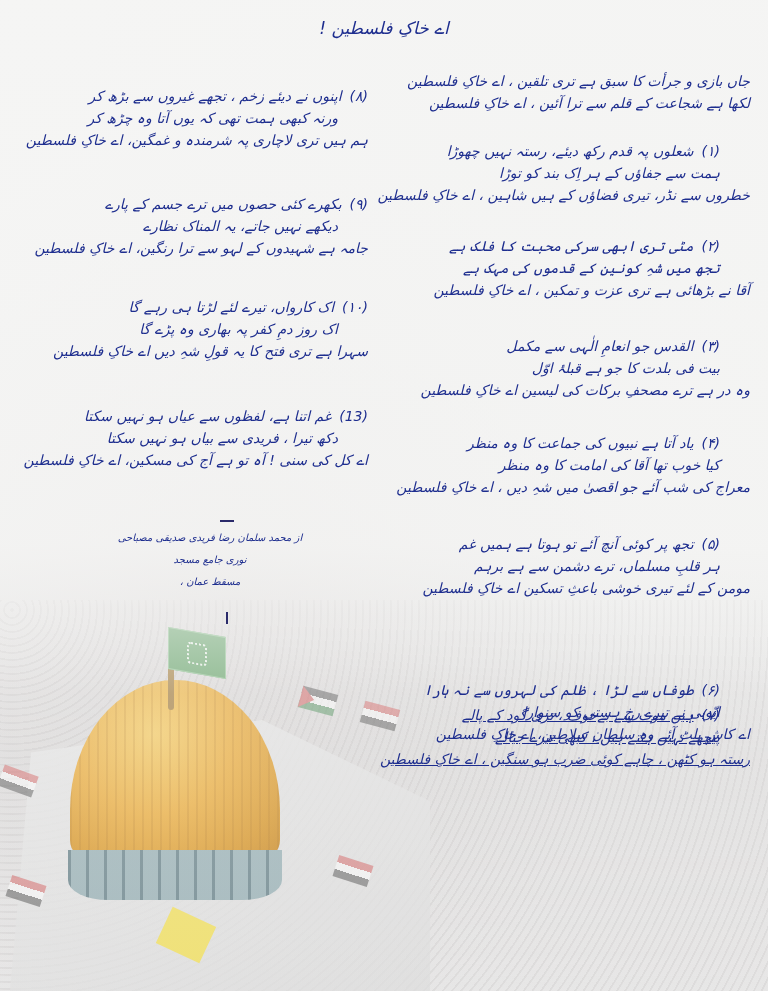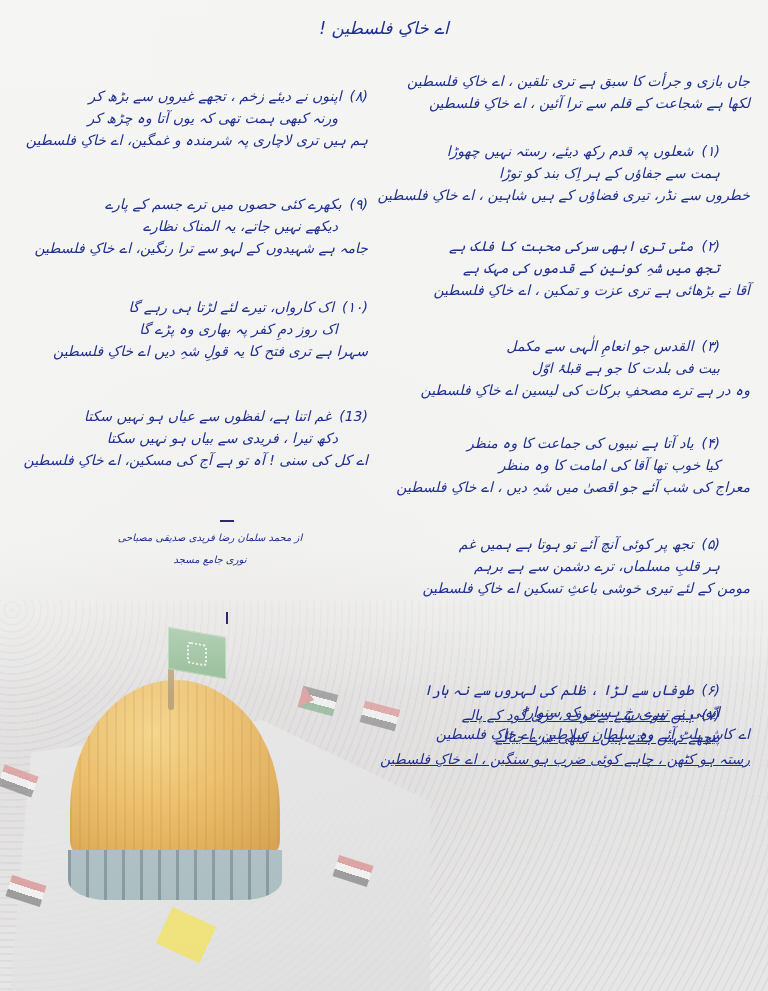--- a/index.html
+++ b/index.html
@@ -174,15 +174,16 @@
   <div class="stanza left-col ink" style="top:405px;">
     <div class="line"><span class="num">(13)</span><span>غم اتنا ہے، لفظوں سے عیاں ہو نہیں سکتا</span></div>
     <div class="line indent">دکھ تیرا ، فریدی سے بیاں ہو نہیں سکتا</div>
     <div class="line">اے کل کی سنی ! آہ تو ہے آج کی مسکین، اے خاکِ فلسطین</div>
   </div>
 
   <div class="sig-bar"></div>
   <div class="signature">
     <div class="line">از محمد سلمان رضا فریدی صدیقی مصباحی</div>
     <div class="line">نوری جامع مسجد</div>
+    <div class="line">مسقط عمان ،</div>
   </div>
   <div class="sig-tick"></div>
 </div>
 
 </body></html>

